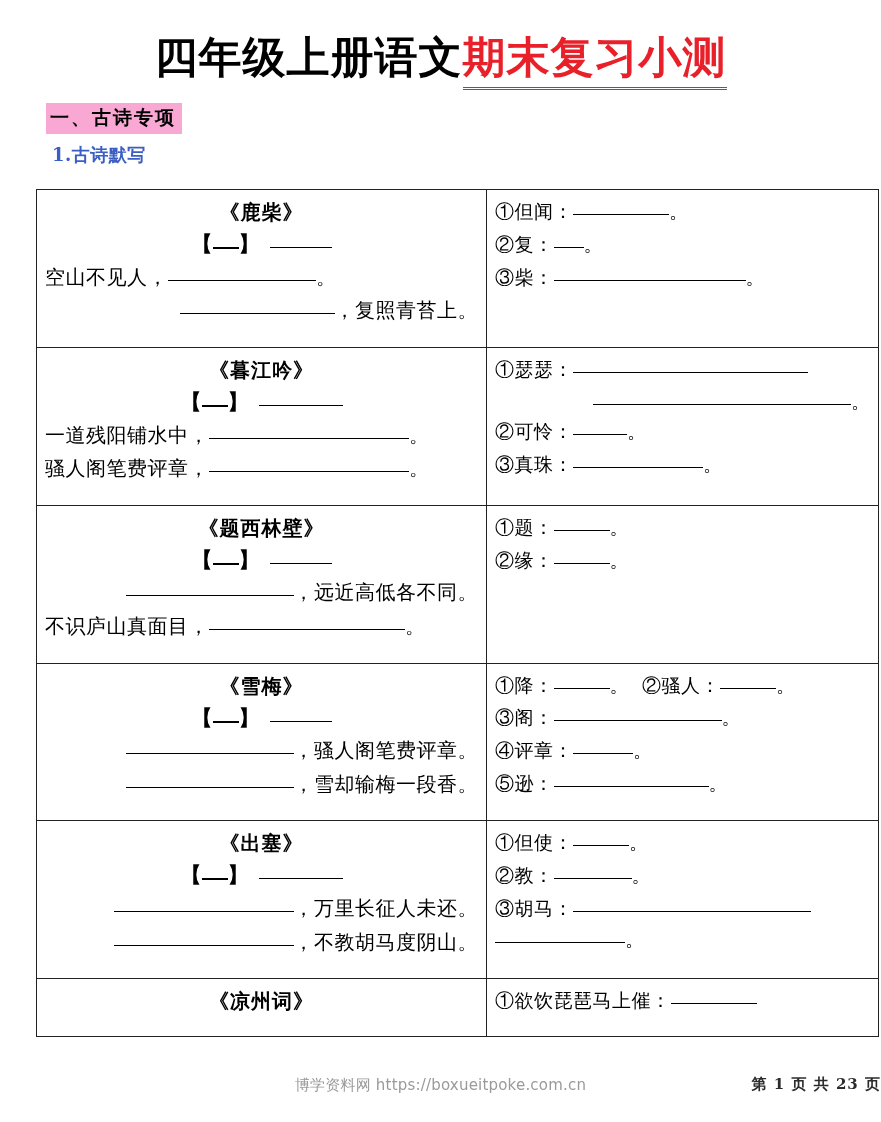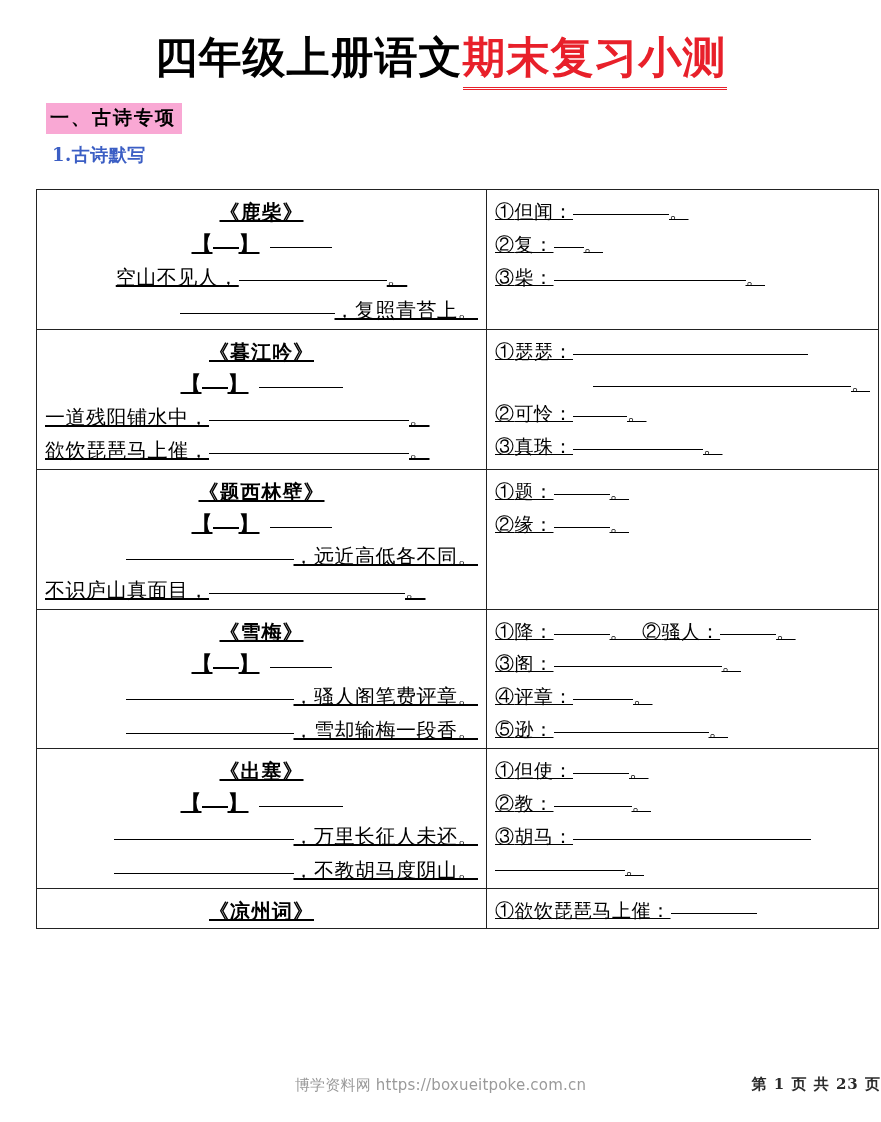--- a/index.html
+++ b/index.html
@@ -67,22 +67,21 @@
   
   table.poem-table {
     border-collapse: collapse;
     margin-left: 36px;
     width: 808px;
     table-layout: fixed;
   }
   table.poem-table td {
     border: 1.6px solid #222222;
     vertical-align: top;
-    padding: 5px 8px 1px 8px;
-    text-decoration: underline;
+    padding: 5px 8px 19px 8px;
   }
   td.col-left  { width: 433px; }
   td.col-right { width: 375px; }
   td.vcenter   { vertical-align: middle; margin-left: 12px; }
 
   .poem-title {
     text-align: center;
     font-size: 20px;
     font-weight: 700;
     letter-spacing: 1px;
@@ -188,21 +187,21 @@
 
   <table class="poem-table">
     <tbody>
 
       <tr>
         <td class="col-left">
           <div class="poem-title">《鹿柴》</div>
           <div class="author-line">
             <span class="brk"><span>【</span><span class="inblank"></span><span>】</span></span><span class="author-blank"></span>
           </div>
-          <div class="verse" style="text-align:center;">
+          <div class="verse" style="">
             <span>空山不见人，</span><span class="blank" style="width:148px"></span><span>。</span>
           </div>
           <div class="verse right">
             <span class="blank" style="width:155px"></span><span>，</span><span>复照青苔上。</span>
           </div>
         </td>
         <td class="col-right">
           <div class="def">
             <span class="circ">①</span><span>但闻：</span><span class="blank" style="width:96px"></span><span>。</span>
           </div>
@@ -218,21 +217,21 @@
       <tr>
         <td class="col-left">
           <div class="poem-title">《暮江吟》</div>
           <div class="author-line">
             <span class="brk"><span>【</span><span class="inblank"></span><span>】</span></span><span class="author-blank wide"></span>
           </div>
           <div class="verse">
             <span>一道残阳铺水中，</span><span class="blank" style="width:200px"></span><span>。</span>
           </div>
           <div class="verse">
-            <span>欲饮琵琶马上催，</span><span class="blank" style="width:200px"></span><span>。</span>
+            <span>骚人阁笔费评章，</span><span class="blank" style="width:200px"></span><span>。</span>
           </div>
         </td>
         <td class="col-right">
           <div class="def">
             <span class="circ">①</span><span>瑟瑟：</span><span class="blank" style="width:235px"></span>
           </div>
           <div class="def-wrapline">
             <span class="blank" style="width:258px"></span><span>。</span>
           </div>
           <div class="def">

